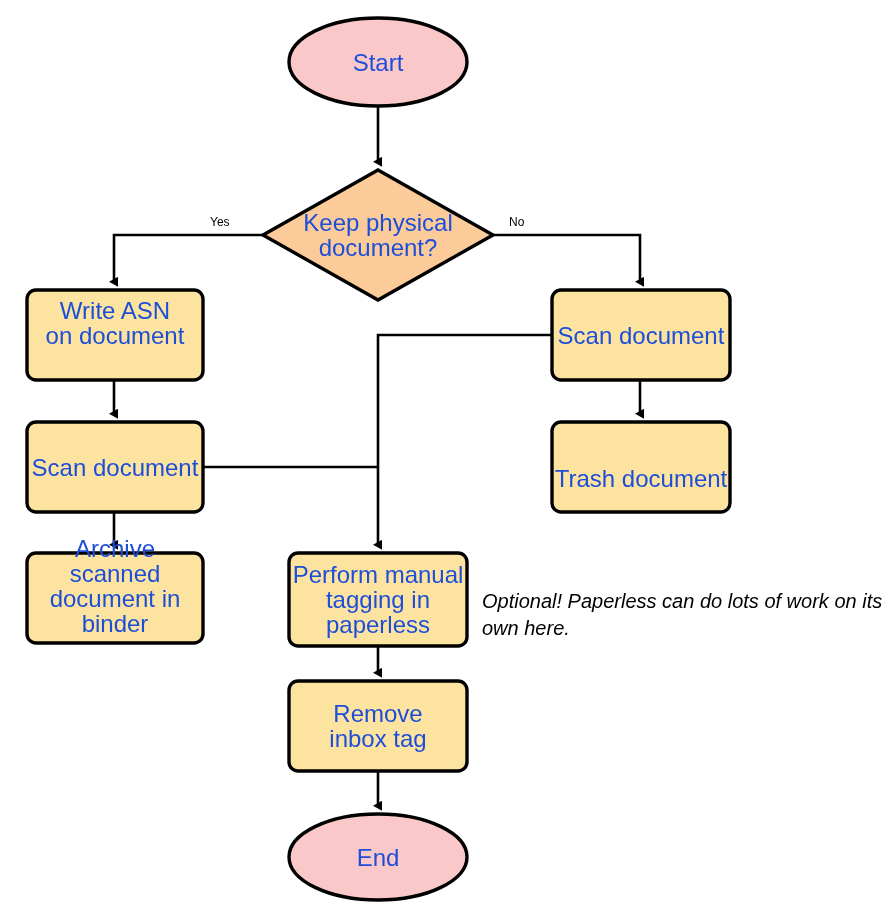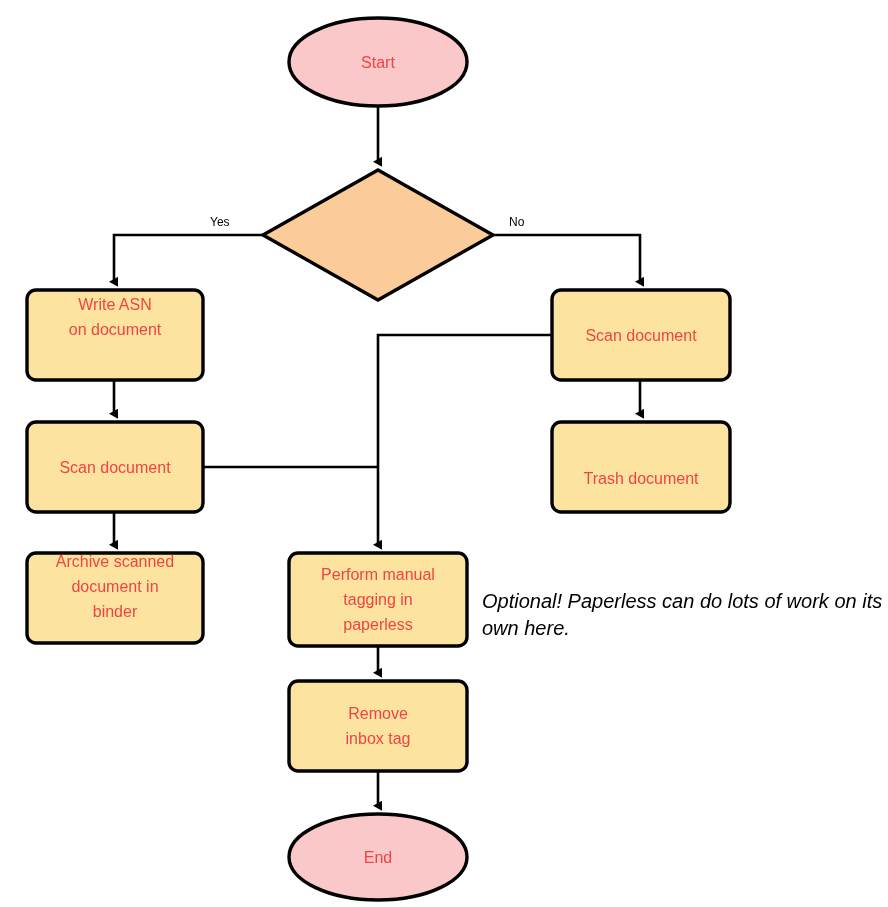--- a/index.html
+++ b/index.html
@@ -24,23 +24,23 @@
     top: 0;
     width: 888px;
     height: 907px;
   }
   .node-label {
     position: absolute;
     display: flex;
     align-items: center;
     justify-content: center;
     text-align: center;
-    color: #ef4444;
+    color: #1d4ed8;
     font-family: "Liberation Sans", sans-serif;
-    font-size: 16px;
+    font-size: 24px;
     line-height: 25px;
     white-space: pre-line;
     pointer-events: none;
   }
   .edge-label {
     position: absolute;
     color: #000000;
     font-family: "Liberation Sans", sans-serif;
     font-size: 12px;
     line-height: 22px;
@@ -111,22 +111,24 @@
       <rect x="289" y="553" width="178" height="93" rx="9" ry="9" fill="#FCE3A0"></rect>
 
       <rect x="289" y="681" width="178" height="90" rx="9" ry="9" fill="#FCE3A0"></rect>
 
       <ellipse cx="378" cy="857" rx="89" ry="43" fill="#FAC8C8"></ellipse>
     </g>
   </svg>
 
   <div class="node-label" style="left:289px; top:18px; width:178px; height:88px;">Start</div>
 
+  <div class="node-label" style="left:278px; top:191px; width:200px; height:88px;">Keep physical
+document?</div>
 
-  <div class="node-label" style="left:27px; top:282px; width:176px; height:70px;">Write ASN
+  <div class="node-label" style="left:27px; top:288px; width:176px; height:70px;">Write ASN
 on document</div>
 
   <div class="node-label" style="left:27px; top:422px; width:176px; height:90px;">Scan document</div>
 
   <div class="node-label" style="left:27px; top:553px; width:176px; height:66px;">Archive scanned
 document in
 binder</div>
 
   <div class="node-label" style="left:552px; top:290px; width:178px; height:90px;">Scan document</div>
 

